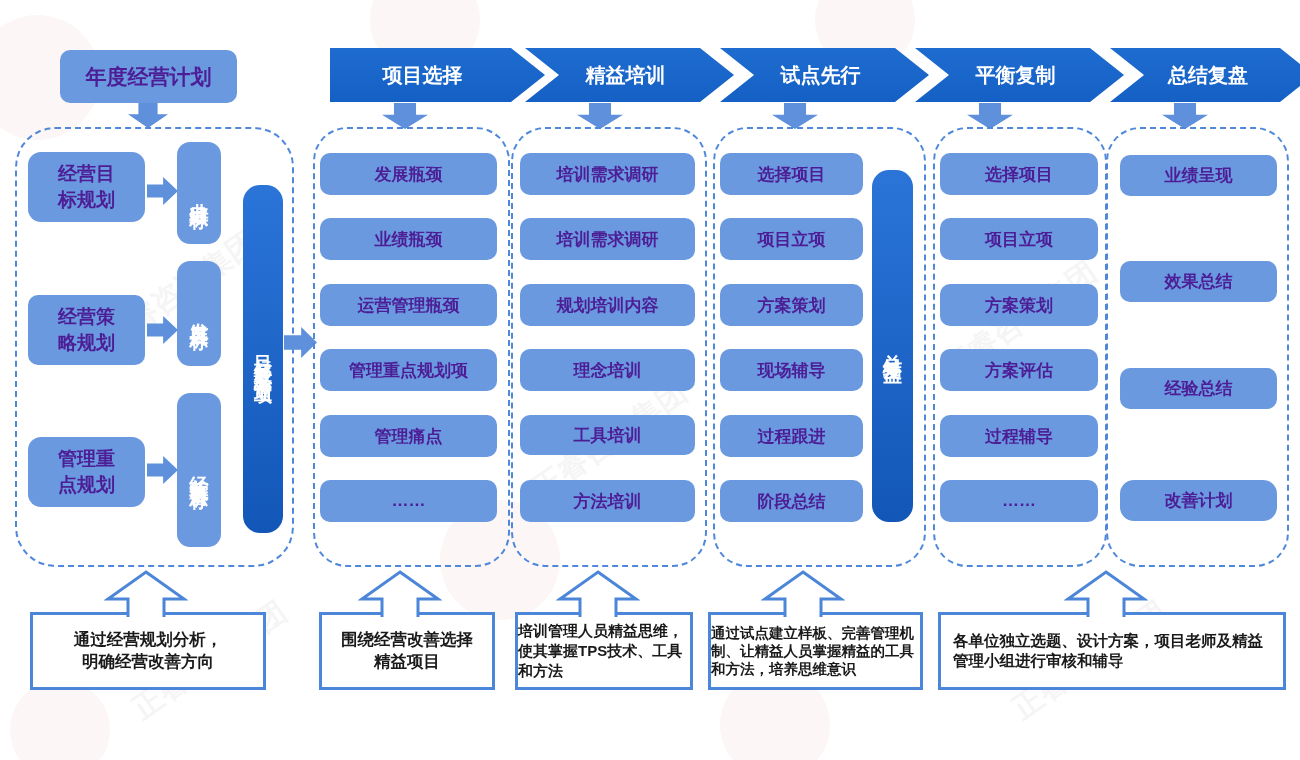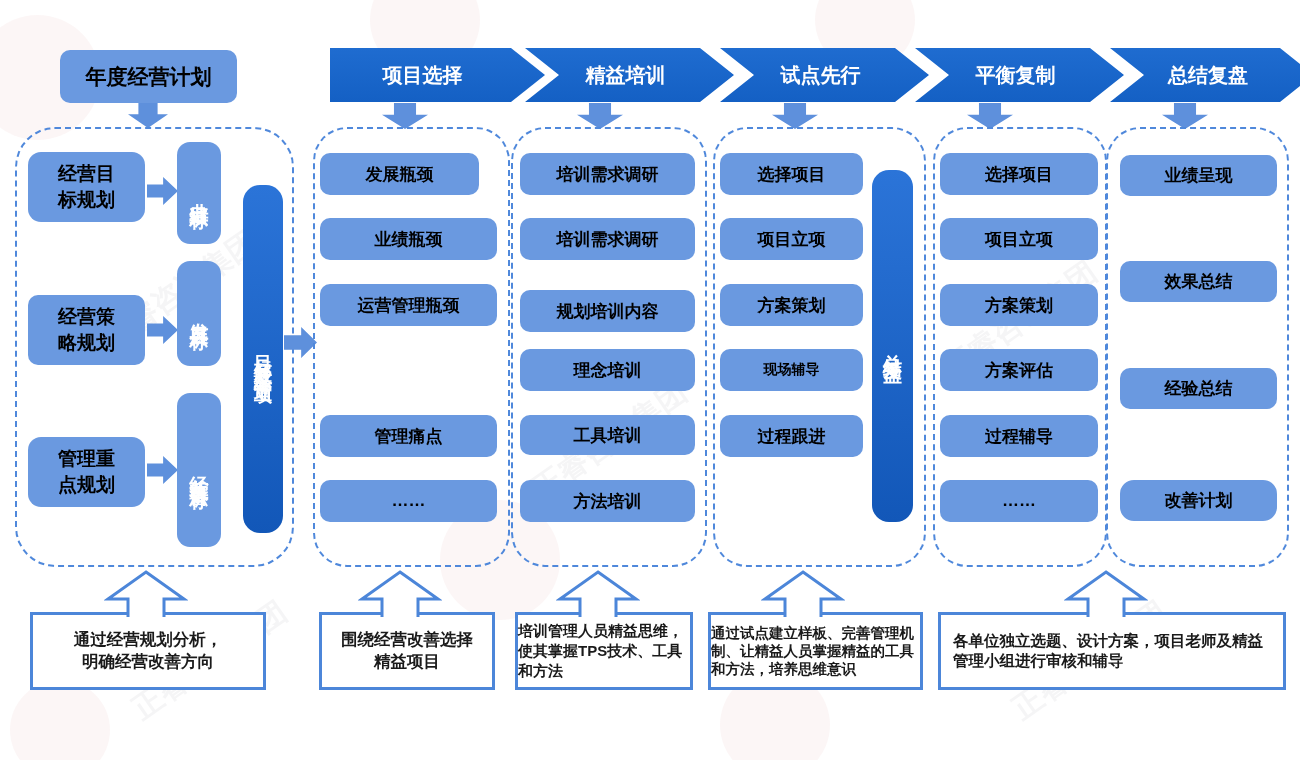--- a/index.html
+++ b/index.html
@@ -4,21 +4,21 @@
 <style>
   html,body{margin:0;padding:0;background:#fff;}
   .canvas{position:relative;width:1300px;height:760px;background:#ffffff;overflow:hidden;
           font-family:"Liberation Sans",sans-serif;}
   
   .wm-circle{position:absolute;border-radius:50%;background:rgba(200,85,80,0.05);pointer-events:none;}
   .wm-text{position:absolute;color:rgba(125,125,135,0.08);font-size:30px;font-weight:bold;
            transform:rotate(-35deg);white-space:nowrap;pointer-events:none;}
   
   .dark{background:linear-gradient(180deg,#1F6CD0,#1460C4);color:#fff;}
-  .lightbox{position:absolute;background:#6A99E0;color:#000000;font-weight:bold;border-radius:10px;
+  .lightbox{position:absolute;background:#6A99E0;color:#4c1d95;font-weight:bold;border-radius:10px;
             display:flex;align-items:center;justify-content:center;text-align:center;}
   .panel{position:absolute;border:2px dashed #4F88DB;border-radius:34px;background:transparent;}
   .banner{position:absolute;top:48px;height:54px;color:#fff;font-weight:bold;font-size:20px;
           display:flex;align-items:center;justify-content:center;
           background:linear-gradient(180deg,#1F6CD0,#1460C4);}
   .banner-first{clip-path:polygon(0 0,calc(100% - 34px) 0,100% 50%,calc(100% - 34px) 100%,0 100%);
           padding-right:30px;}
   .banner-chev{clip-path:polygon(0 0,calc(100% - 34px) 0,100% 50%,calc(100% - 34px) 100%,0 100%,34px 50%);
           padding-right:16px;padding-left:8px;}
   .down-arrow{position:absolute;background:#5E90DC;
@@ -87,40 +87,42 @@
   <div class="lightbox prewrap" style="left:28px;top:437px;width:117px;height:70px;font-size:19px;border-radius:13px;line-height:1.35;">管理重
 点规划</div>
   <div class="right-arrow" style="left:147px;top:456px;width:31px;height:28px;"></div>
   <div class="vtarget" style="left:177px;top:393px;width:44px;height:154px;">经营改善目标</div>
 
   <div class="vbar" style="left:243px;top:185px;width:40px;height:348px;">目标解读及经营立项</div>
 
   <div class="right-arrow" style="left:284px;top:327px;width:33px;height:31px;"></div>
 
   <div class="panel" style="left:313px;top:127px;width:193px;height:436px;"></div>
-  <div class="lightbox" style="left:320px;top:153px;width:159px;height:42px;font-size:17px;">发展瓶颈</div>
+  <div class="lightbox" style="left:320px;top:153px;width:177px;height:42px;font-size:17px;">发展瓶颈</div>
   <div class="lightbox" style="left:320px;top:284px;width:177px;height:42px;font-size:17px;">运营管理瓶颈</div>
   <div class="lightbox" style="left:320px;top:218px;width:177px;height:42px;font-size:17px;">业绩瓶颈</div>
+  <div class="lightbox" style="left:320px;top:349px;width:177px;height:42px;font-size:17px;">管理重点规划项</div>
   <div class="lightbox" style="left:320px;top:415px;width:177px;height:42px;font-size:17px;">管理痛点</div>
   <div class="lightbox" style="left:320px;top:480px;width:177px;height:42px;font-size:17px;">……</div>
 
   <div class="panel" style="left:511px;top:127px;width:192px;height:436px;"></div>
   <div class="lightbox" style="left:520px;top:153px;width:175px;height:42px;font-size:17px;">培训需求调研</div>
   <div class="lightbox" style="left:520px;top:218px;width:175px;height:42px;font-size:17px;">培训需求调研</div>
-  <div class="lightbox" style="left:520px;top:290px;width:175px;height:42px;font-size:17px;">规划培训内容</div>
+  <div class="lightbox" style="left:520px;top:284px;width:175px;height:42px;font-size:17px;">规划培训内容</div>
   <div class="lightbox" style="left:520px;top:349px;width:175px;height:42px;font-size:17px;">理念培训</div>
   <div class="lightbox" style="left:520px;top:415px;width:175px;height:40px;font-size:17px;">工具培训</div>
   <div class="lightbox" style="left:520px;top:480px;width:175px;height:42px;font-size:17px;">方法培训</div>
 
   <div class="panel" style="left:713px;top:127px;width:209px;height:436px;"></div>
   <div class="lightbox" style="left:720px;top:153px;width:143px;height:42px;font-size:17px;">选择项目</div>
   <div class="lightbox" style="left:720px;top:218px;width:143px;height:42px;font-size:17px;">项目立项</div>
   <div class="lightbox" style="left:720px;top:284px;width:143px;height:42px;font-size:17px;">方案策划</div>
-  <div class="lightbox" style="left:720px;top:349px;width:143px;height:42px;font-size:14px;">现场辅导</div>
+  <div class="lightbox" style="left:720px;top:349px;width:143px;height:42px;font-size:17px;">现场辅导</div>
   <div class="lightbox" style="left:720px;top:415px;width:143px;height:42px;font-size:17px;">过程跟进</div>
+  <div class="lightbox" style="left:720px;top:480px;width:143px;height:42px;font-size:17px;">阶段总结</div>
   <div class="vbar" style="left:872px;top:170px;width:41px;height:352px;font-size:19px;">总结复盘</div>
 
   <div class="panel" style="left:933px;top:127px;width:170px;height:436px;"></div>
   <div class="lightbox" style="left:940px;top:153px;width:158px;height:42px;font-size:17px;">选择项目</div>
   <div class="lightbox" style="left:940px;top:218px;width:158px;height:42px;font-size:17px;">项目立项</div>
   <div class="lightbox" style="left:940px;top:284px;width:158px;height:42px;font-size:17px;">方案策划</div>
   <div class="lightbox" style="left:940px;top:349px;width:158px;height:42px;font-size:17px;">方案评估</div>
   <div class="lightbox" style="left:940px;top:415px;width:158px;height:42px;font-size:17px;">过程辅导</div>
   <div class="lightbox" style="left:940px;top:480px;width:158px;height:42px;font-size:17px;">……</div>
 

